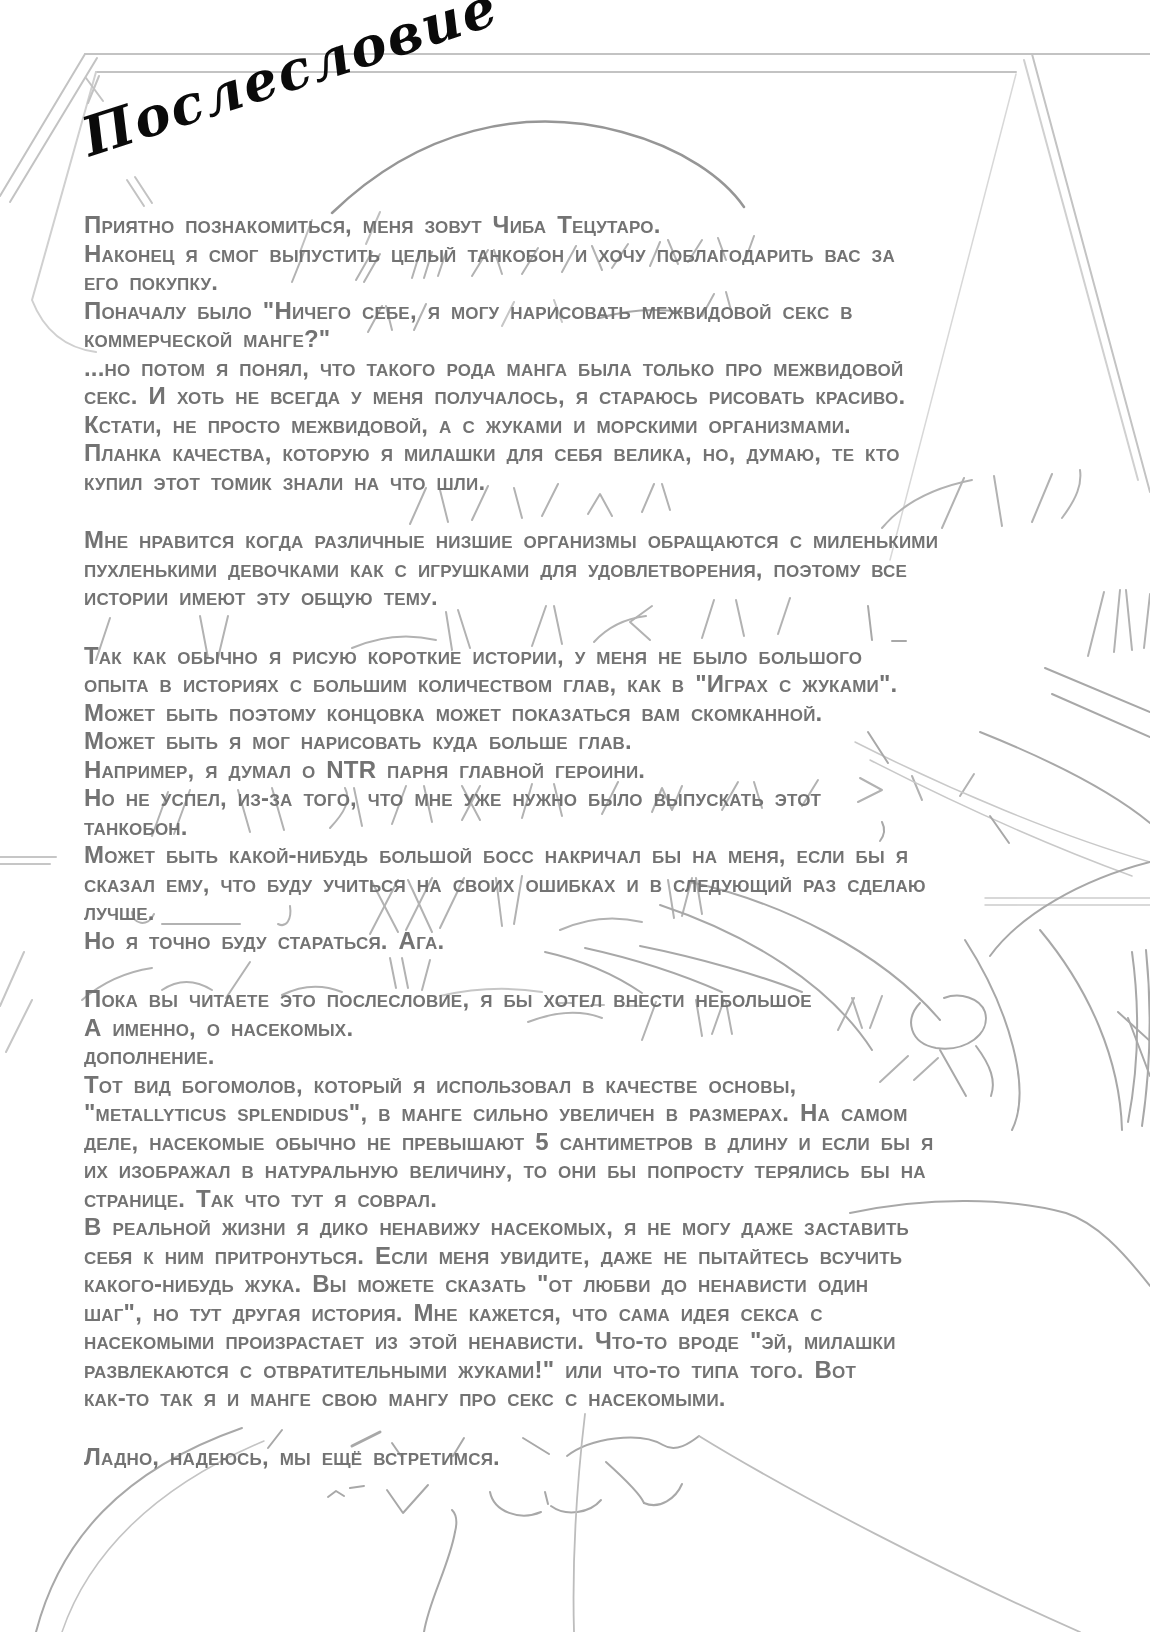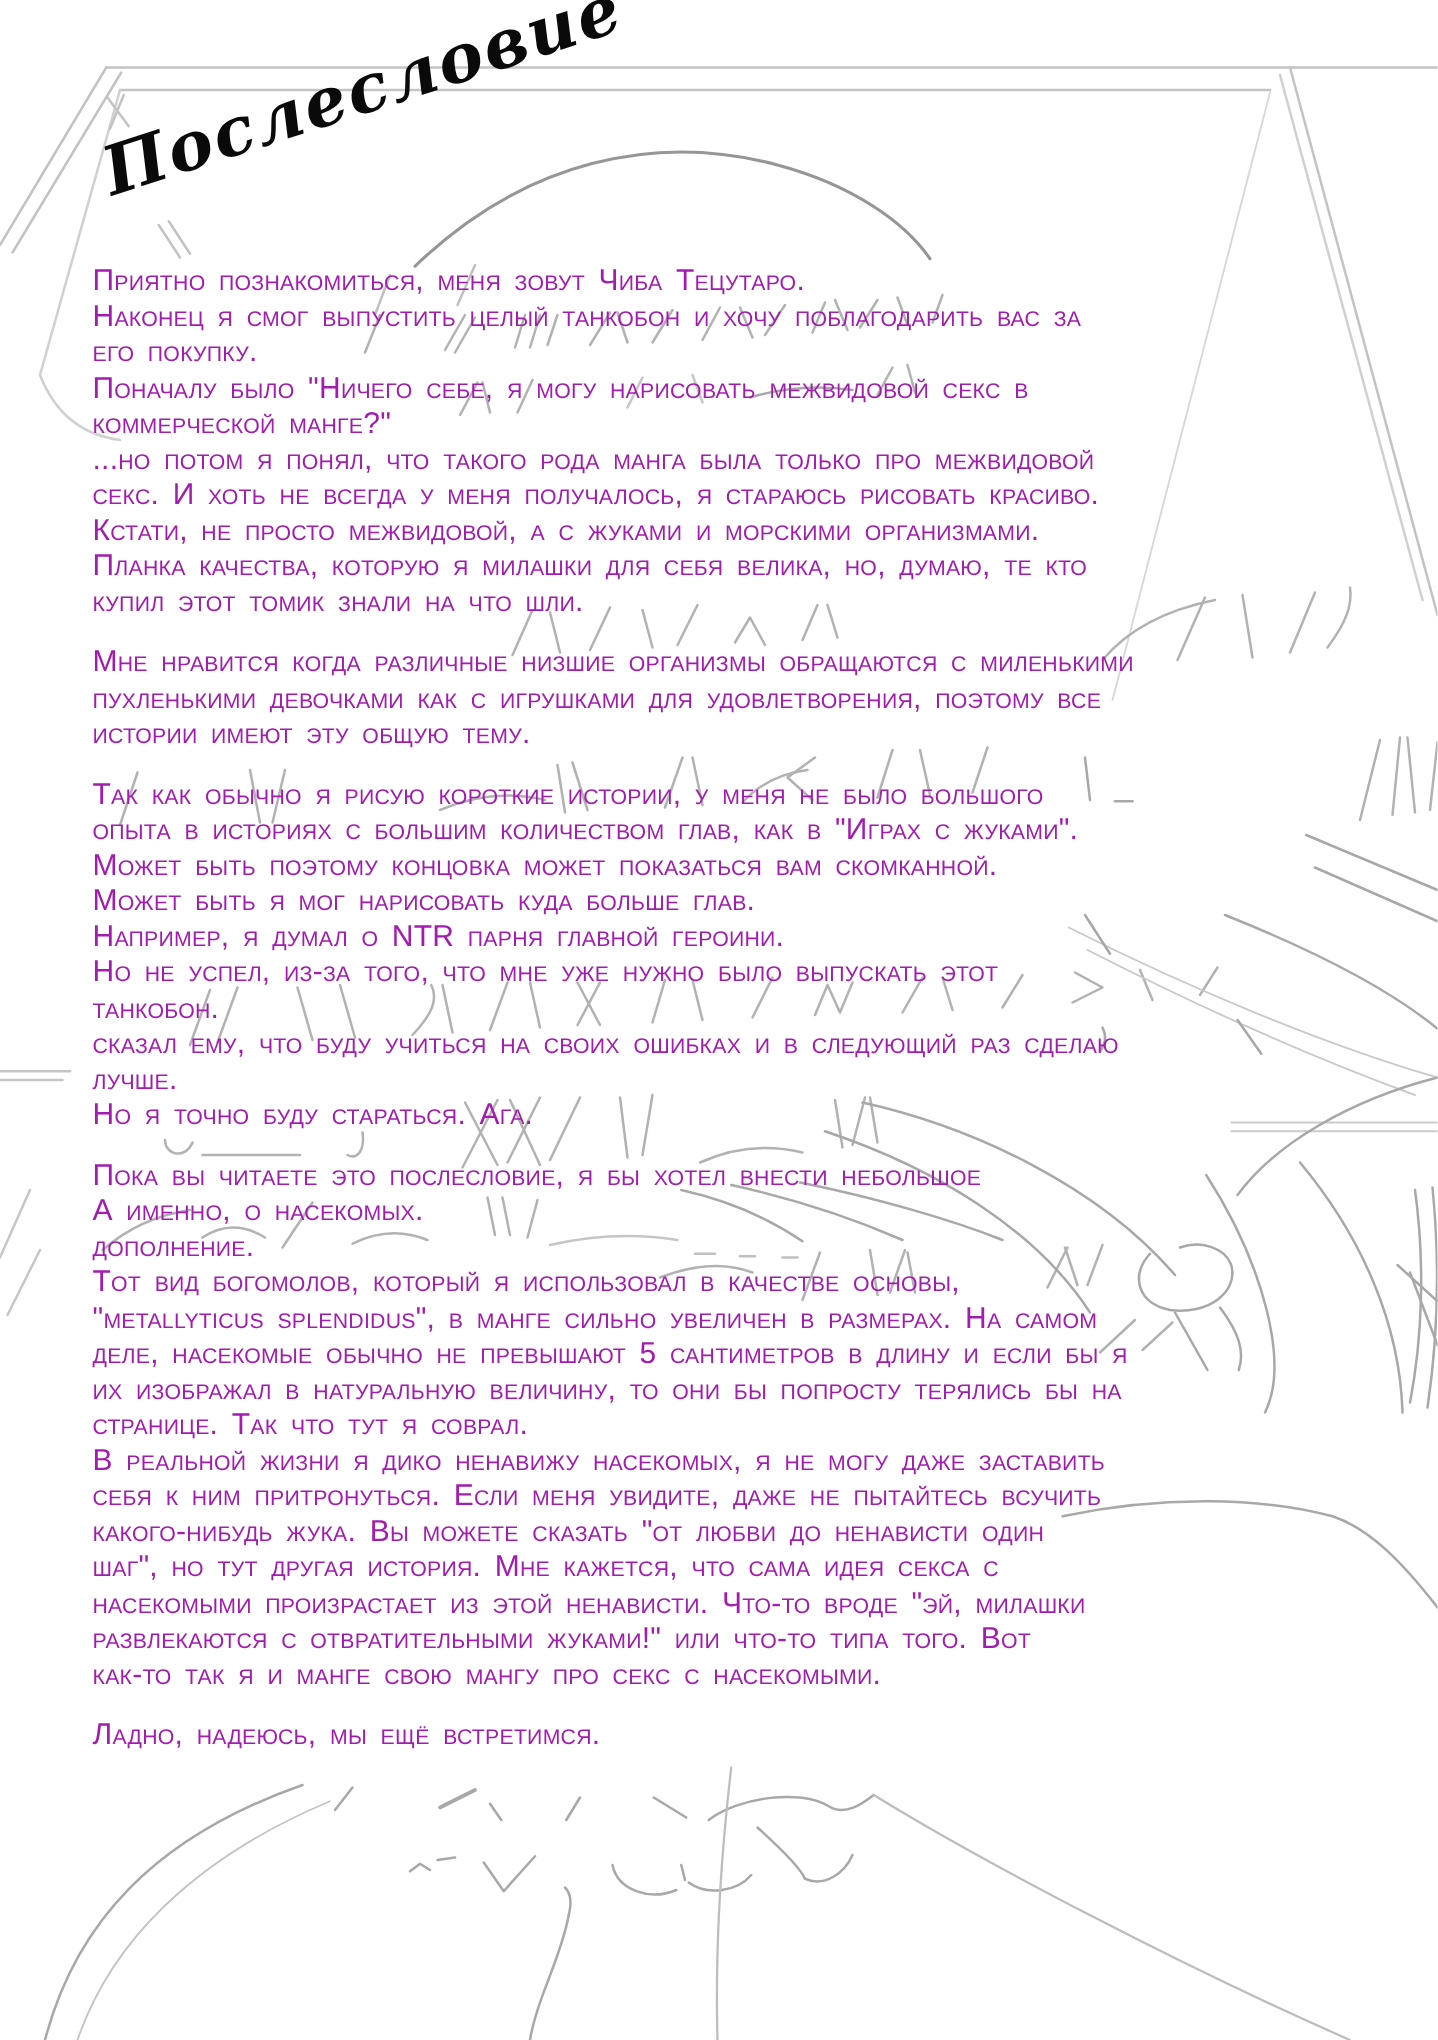--- a/index.html
+++ b/index.html
@@ -22,33 +22,33 @@
     font-weight: 700;
     font-size: 54px;
     letter-spacing: 2px;
     color: #0a0a0a;
     transform: rotate(-18deg);
     transform-origin: 0 0;
     white-space: nowrap;
   }
   .content {
     position: absolute;
-    left: 74px; top: 211px;
+    left: 84px; top: 211px;
     width: 1020px;
     z-index: 1;
-    color: #a21caf;
+    color: #737373;
     font-size: 24px;
     line-height: 28.5px;
-    font-weight: 400;
+    font-weight: 700;
     font-variant: small-caps;
     letter-spacing: 0.2px;
     word-spacing: 4px;
   }
   .block { margin: 0; }
-  .block + .block { margin-top: 20px; }
+  .block + .block { margin-top: 30px; }
   .content p { margin: 0; white-space: nowrap; }
 </style>
 </head>
 <body>
 
 <svg class="sketch" width="1150" height="1632" viewBox="0 0 1150 1632" fill="none" stroke-linecap="round" stroke-linejoin="round">
 
   <g stroke="#c3c3c3" stroke-width="2">
     <path d="M 85 54 H 1150"></path>
     <path d="M 96 72 H 1016"></path>
@@ -263,20 +263,21 @@
     <p>истории имеют эту общую тему.</p>
   </div>
   <div class="block">
     <p>Так как обычно я рисую короткие истории, у меня не было большого</p>
     <p>опыта в историях с большим количеством глав, как в "Играх с жуками".</p>
     <p>Может быть поэтому концовка может показаться вам скомканной.</p>
     <p>Может быть я мог нарисовать куда больше глав.</p>
     <p>Например, я думал о NTR парня главной героини.</p>
     <p>Но не успел, из-за того, что мне уже нужно было выпускать этот</p>
     <p>танкобон.</p>
+    <p>Может быть какой-нибудь большой босс накричал бы на меня, если бы я</p>
     <p>сказал ему, что буду учиться на своих ошибках и в следующий раз сделаю</p>
     <p>лучше.</p>
     <p>Но я точно буду стараться. Ага.</p>
   </div>
   <div class="block">
     <p>Пока вы читаете это послесловие, я бы хотел внести небольшое</p>
     <p>А именно, о насекомых.</p>
     <p>дополнение.</p>
     <p>Тот вид богомолов, который я использовал в качестве основы,</p>
     <p>"metallyticus splendidus", в манге сильно увеличен в размерах. На самом</p>

